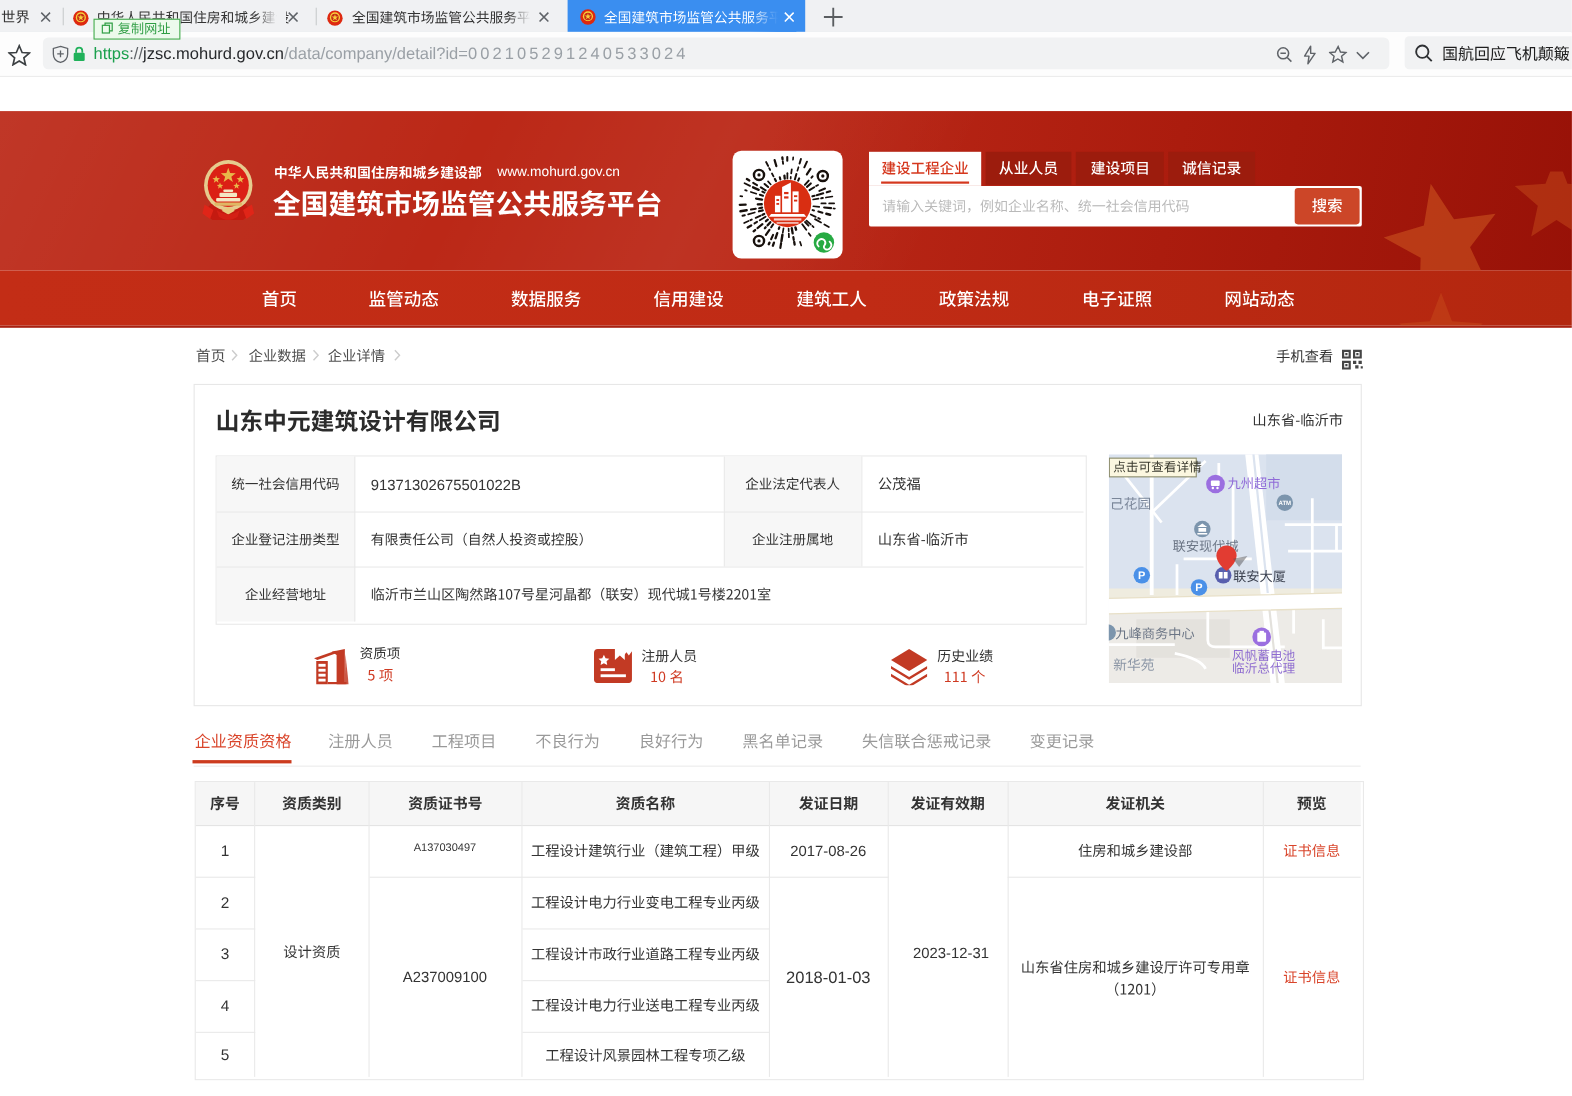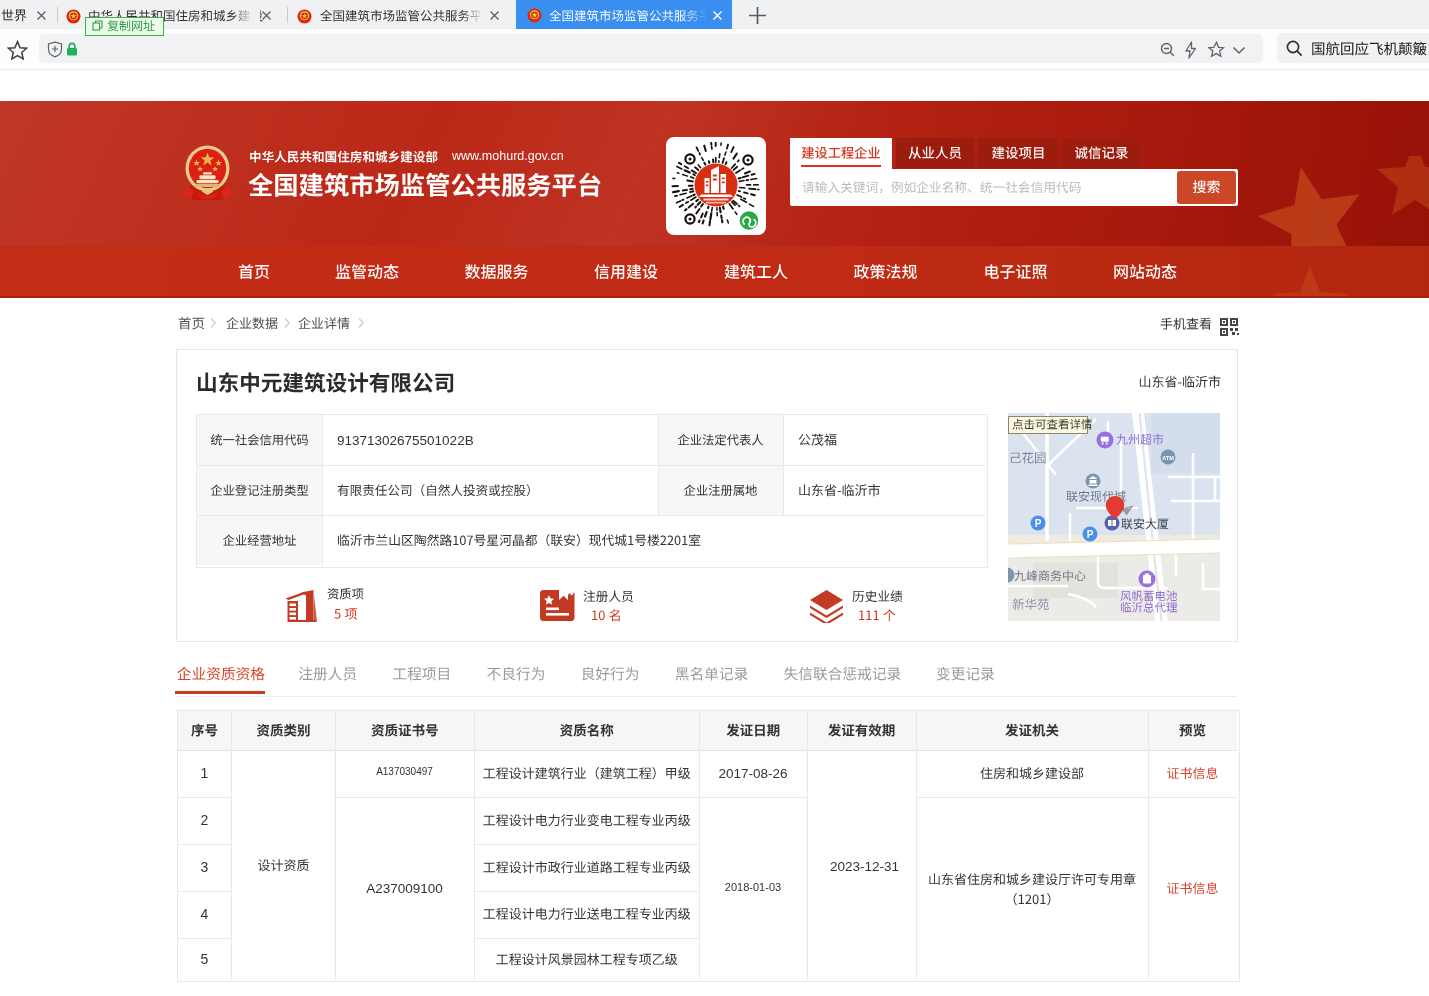--- a/index.html
+++ b/index.html
@@ -349,20 +349,22 @@
     </svg>
 <div class="a" style="left:39px;top:34px;width:1224px;height:29px;background:#f1f2f3;border-radius:5px"></div>
 <svg class="a" style="left:47px;top:41px" width="16" height="17" viewBox="0 0 16 17">
       <path d="M8 1.2L14.5 3v5c0 4-3 6.8-6.5 7.8C4.5 14.8 1.5 12 1.5 8V3z" fill="none" stroke="#5f6368" stroke-width="1.2"></path>
       <path d="M8 5v6M5 8h6" stroke="#5f6368" stroke-width="1.2"></path>
     </svg>
 <svg class="a" style="left:66px;top:42px" width="12" height="14" viewBox="0 0 12 14">
       <rect x="1" y="6" width="10" height="7.5" rx="1.2" fill="#20b15a"></rect>
       <path d="M3.2 6V4.2a2.8 2.8 0 015.6 0V6" fill="none" stroke="#20b15a" stroke-width="1.6"></path>
     </svg>
+<div class="lat" style="left:85px;top:41px;font-size:15px;color:#202124">
+<span style="color:#1aa04d">https</span><span style="color:#5f6368">://</span><span style="color:#27292c">jzsc.mohurd.gov.cn</span><span style="color:#9aa0a6">/data/company/detail?id=</span><span style="color:#9aa0a6;letter-spacing:2.8px">002105291240533024</span></div>
 
 <svg class="a" style="left:1160px;top:42px" width="16" height="16" viewBox="0 0 16 16">
       <circle cx="6.5" cy="6.5" r="5" fill="none" stroke="#5f6368" stroke-width="1.4"></circle>
       <path d="M10.2 10.2L14 14M4 6.5h5" stroke="#5f6368" stroke-width="1.4"></path>
     </svg>
 <svg class="a" style="left:1183px;top:41px" width="15" height="18" viewBox="0 0 15 18">
       <path d="M8.5 1L3 10h4l-1 7 6.5-9.5h-4z" fill="none" stroke="#5f6368" stroke-width="1.3" stroke-linejoin="round"></path>
     </svg>
 <svg class="a" style="left:1208px;top:41px" width="17" height="17" viewBox="0 0 17 17">
       <path d="M8.5 1.3l2.1 5 5 .4-4 3.4 1.2 5.2-4.6-2.7-4.6 2.7 1.2-5.2-4-3.4 5-.4z" fill="none" stroke="#5f6368" stroke-width="1.3"></path>
@@ -691,21 +693,21 @@
 <div class="a" style="left:475px;top:938px;width:225px;height:1px;background:#e9e9e9"></div>
 
 <div class="lat" style="left:177px;top:765px;width:55px;text-align:center;font-size:14px;color:#333">1</div>
 <div class="lat" style="left:177px;top:812px;width:55px;text-align:center;font-size:14px;color:#333">2</div>
 <div class="lat" style="left:177px;top:859px;width:55px;text-align:center;font-size:14px;color:#333">3</div>
 <div class="lat" style="left:177px;top:906px;width:55px;text-align:center;font-size:14px;color:#333">4</div>
 <div class="lat" style="left:177px;top:951px;width:55px;text-align:center;font-size:14px;color:#333">5</div>
 <div class="lat" style="left:335px;top:766px;width:139px;text-align:center;font-size:10px;color:#333">A137030497</div>
 <div class="lat" style="left:335px;top:881px;width:139px;text-align:center;font-size:13.5px;color:#333">A237009100</div>
 <div class="lat" style="left:699px;top:766px;width:108px;text-align:center;font-size:13.5px;color:#333">2017-08-26</div>
-<div class="lat" style="left:699px;top:881px;width:108px;text-align:center;font-size:11px;color:#333">2018-01-03</div>
+<div class="lat" style="left:699px;top:881px;width:108px;text-align:center;font-size:15px;color:#333">2018-01-03</div>
 <div class="lat" style="left:810px;top:859px;width:109px;text-align:center;font-size:13.5px;color:#333">2023-12-31</div>
 <div class="lat" style="left:337px;top:433px;font-size:13.5px;color:#333">91371302675501022B</div>
 <div class="lat" style="left:452px;top:149px;font-size:12.5px;font-weight:normal;color:#fff">www.mohurd.gov.cn</div>
 <svg class="a" style="left:0;top:0;z-index:20;pointer-events:none" width="1429" height="996" viewBox="0 0 1429 996">
       <g fill="#333" transform="translate(1.0,20.1) scale(0.05200)">
         <use href="#gR4e16"></use>
         <use href="#gR754c" x="250"></use>
       </g>
       <g fill="#333" transform="translate(88.0,20.4) scale(0.05000)">
         <use href="#gR4e2d"></use>

